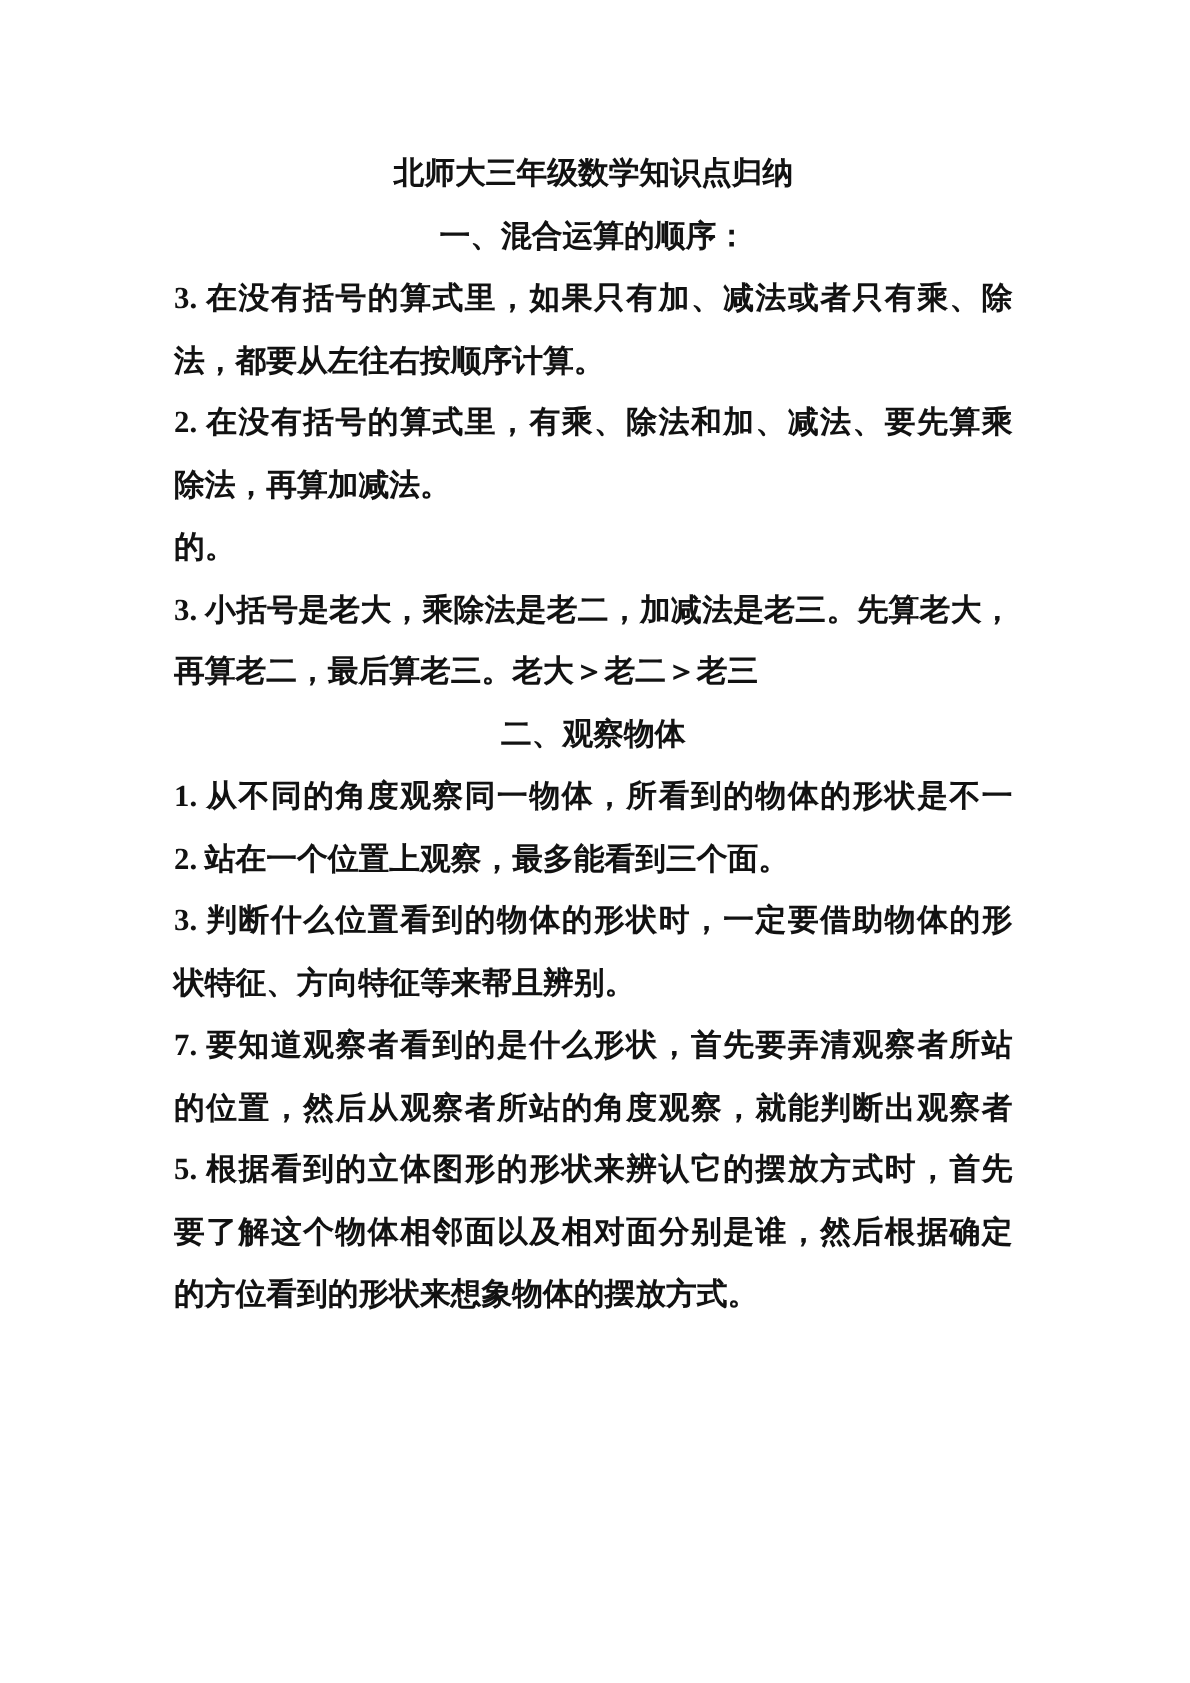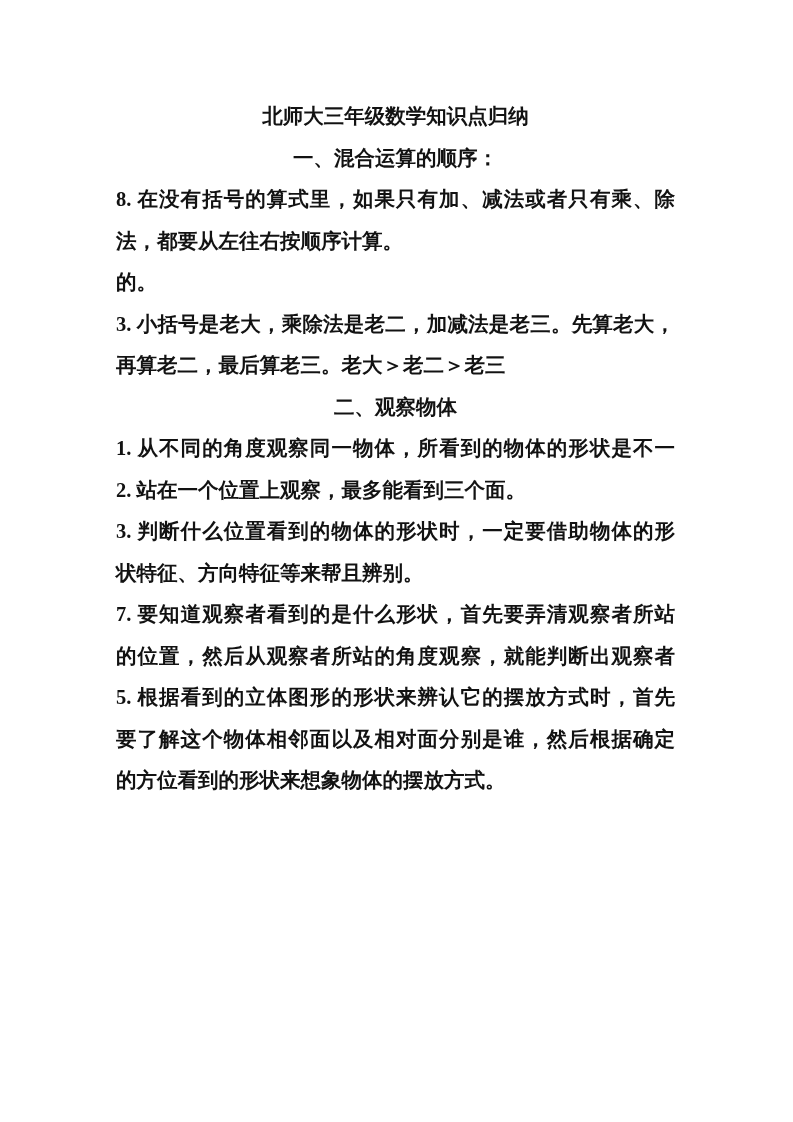--- a/index.html
+++ b/index.html
@@ -38,22 +38,24 @@
     text-align: center;
   }
 </style>
 </head>
 <body>
 
 <div class="page" style="background: rgb(255, 255, 255); color: rgb(18, 18, 18);">
   <div class="doc-body">
       <div class="line title">北师大三年级数学知识点归纳</div>
       <div class="line heading">一、混合运算的顺序：</div>
-      <div class="line fill">8. 在没有括号的算式里，如果只有加、减法或者只有乘、除</div>
+      <div class="line fill">3. 在没有括号的算式里，如果只有加、减法或者只有乘、除</div>
       <div class="line">法，都要从左往右按顺序计算。</div>
+      <div class="line fill">2. 在没有括号的算式里，有乘、除法和加、减法、要先算乘</div>
+      <div class="line">除法，再算加减法。</div>
       <div class="line">的。</div>
       <div class="line fill">3. 小括号是老大，乘除法是老二，加减法是老三。先算老大，</div>
       <div class="line">再算老二，最后算老三。老大＞老二＞老三</div>
       <div class="line heading">二、观察物体</div>
       <div class="line fill">1. 从不同的角度观察同一物体，所看到的物体的形状是不一</div>
       <div class="line">2. 站在一个位置上观察，最多能看到三个面。</div>
       <div class="line fill">3. 判断什么位置看到的物体的形状时，一定要借助物体的形</div>
       <div class="line">状特征、方向特征等来帮且辨别。</div>
       <div class="line fill">7. 要知道观察者看到的是什么形状，首先要弄清观察者所站</div>
       <div class="line fill">的位置，然后从观察者所站的角度观察，就能判断出观察者</div>

